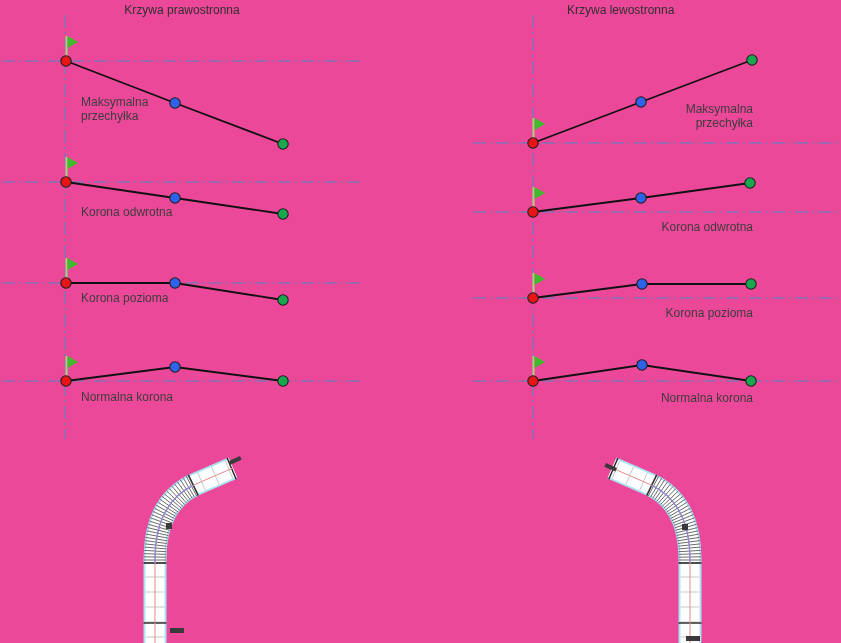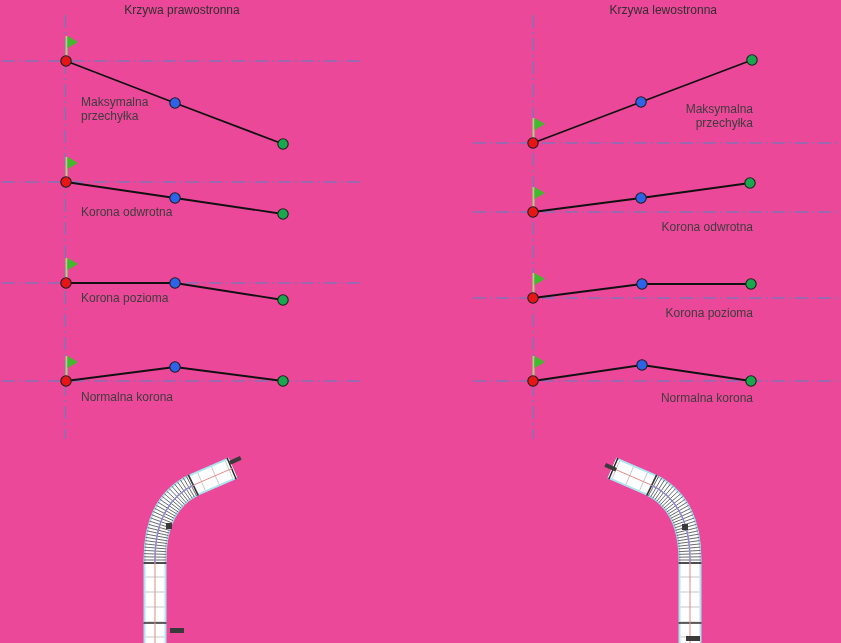--- a/index.html
+++ b/index.html
@@ -169,21 +169,21 @@
       <line x1="678.5" y1="623.0" x2="701.5" y2="623.0" stroke="#222222" stroke-width="1.4"></line>
       <line x1="608.8" y1="479.2" x2="617.9" y2="458.0" stroke="#222222" stroke-width="1.4"></line>
       <path d="M 690,643 L 690,560 Q 690,502 649,484 L 612,468" fill="none" stroke="#e48a8a" stroke-width="1"></path>
       <path d="M 690,643 L 690,560 Q 690,502 649,484 L 612,468" fill="none" stroke="#8a8ad8" stroke-width="1.4" stroke-dasharray="0 80 92 9999"></path>
       <rect x="686" y="636" width="14" height="5" fill="#3a3a3a" transform="rotate(0 686 636)"></rect>
       <rect x="606" y="463" width="12" height="4" fill="#3a3a3a" transform="rotate(24 606 463)"></rect>
       <rect x="682" y="524" width="6" height="6" fill="#3a3a3a" transform="rotate(0 682 524)"></rect>
     </svg>
 
   <div class="label title" style="left:107px;top:4px;width:150px;text-align:center;">Krzywa prawostronna</div>
-  <div class="label title" style="left:567px;top:4px;width:150px;text-align:right;">Krzywa lewostronna</div>
+  <div class="label title" style="left:567px;top:4px;width:150px;text-align:left;">Krzywa lewostronna</div>
 
   <div class="label" style="left:81px;top:96px;">Maksymalna
 przechyłka</div>
   <div class="label" style="left:81px;top:206px;">Korona odwrotna</div>
   <div class="label" style="left:81px;top:292px;">Korona pozioma</div>
   <div class="label" style="left:81px;top:391px;">Normalna korona</div>
 
   <div class="label alignr" style="right:88px;top:103px;">Maksymalna
 przechyłka</div>
   <div class="label alignr" style="right:88px;top:221px;">Korona odwrotna</div>

